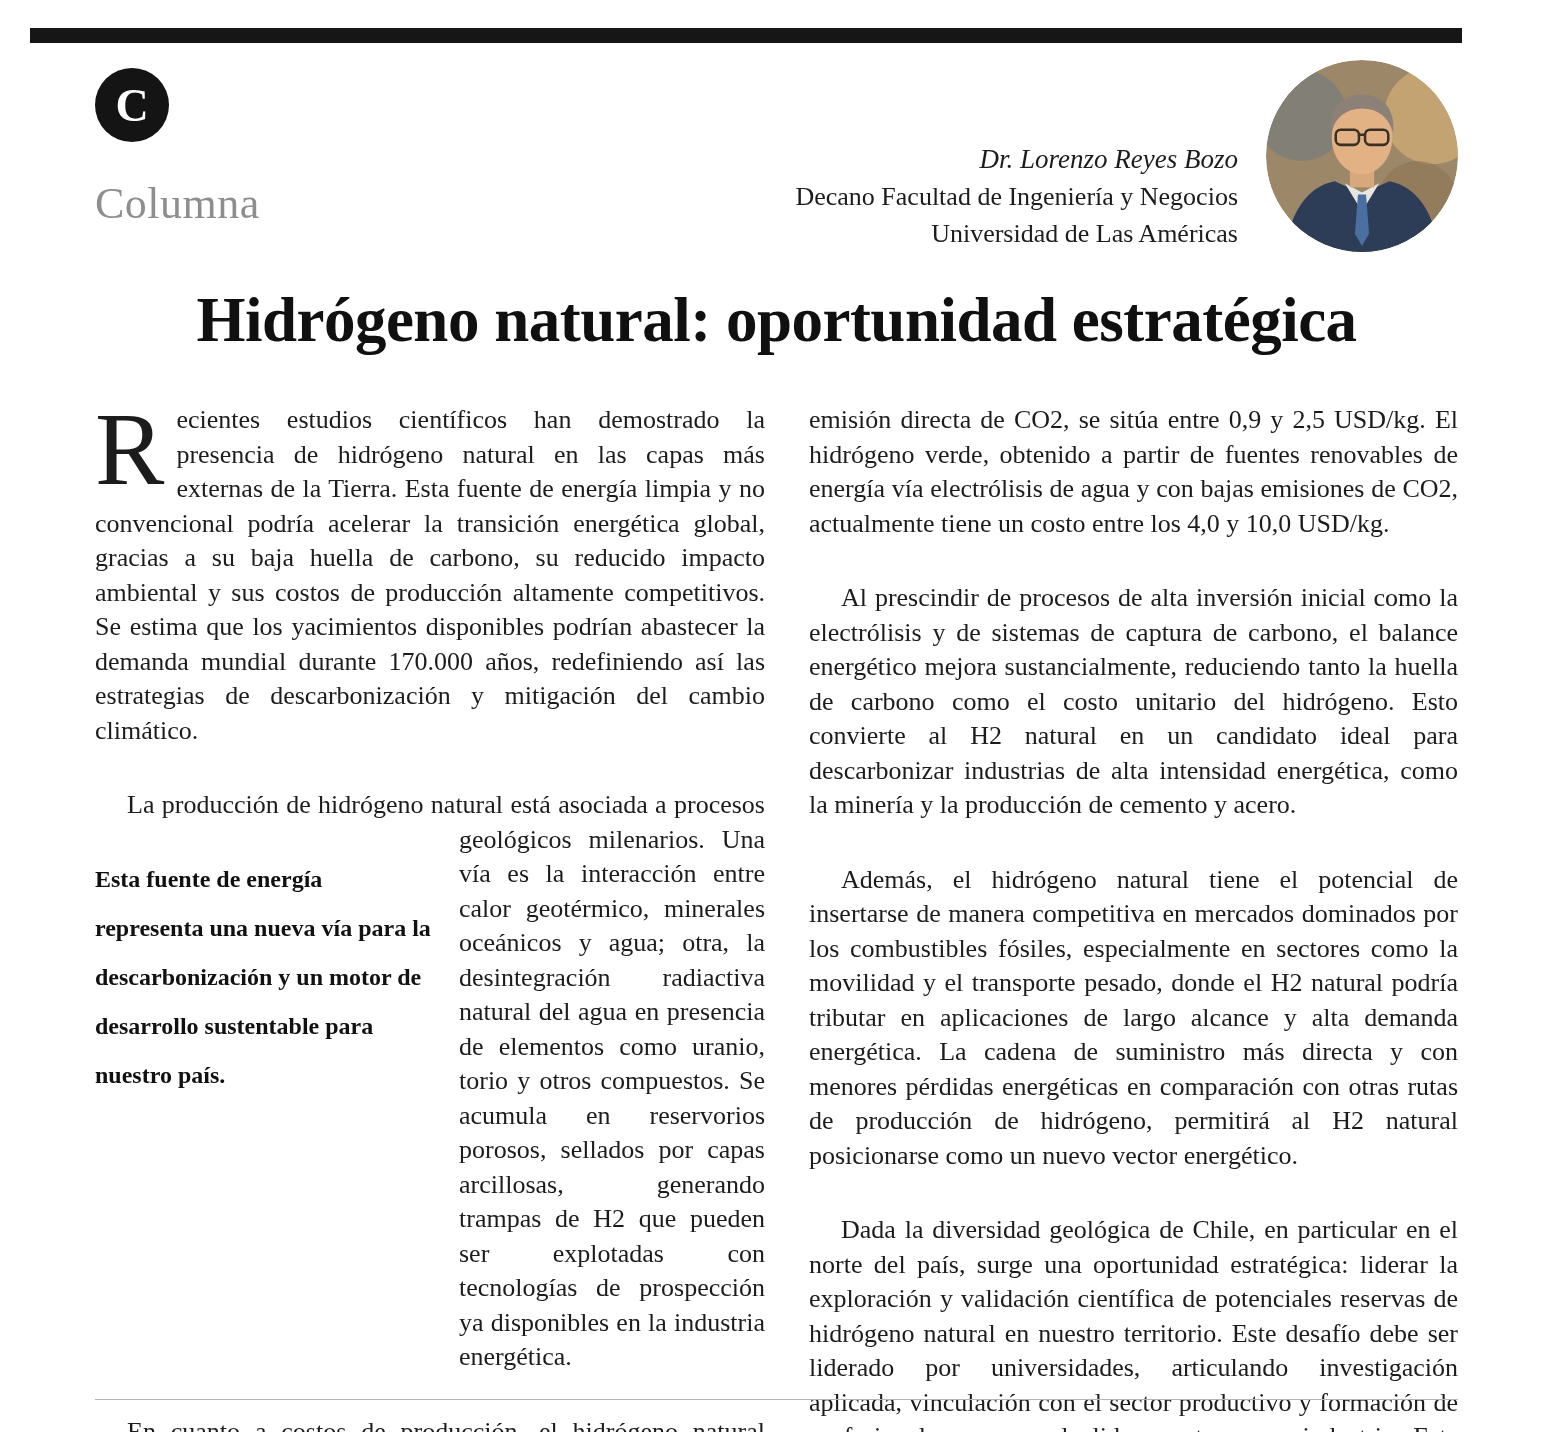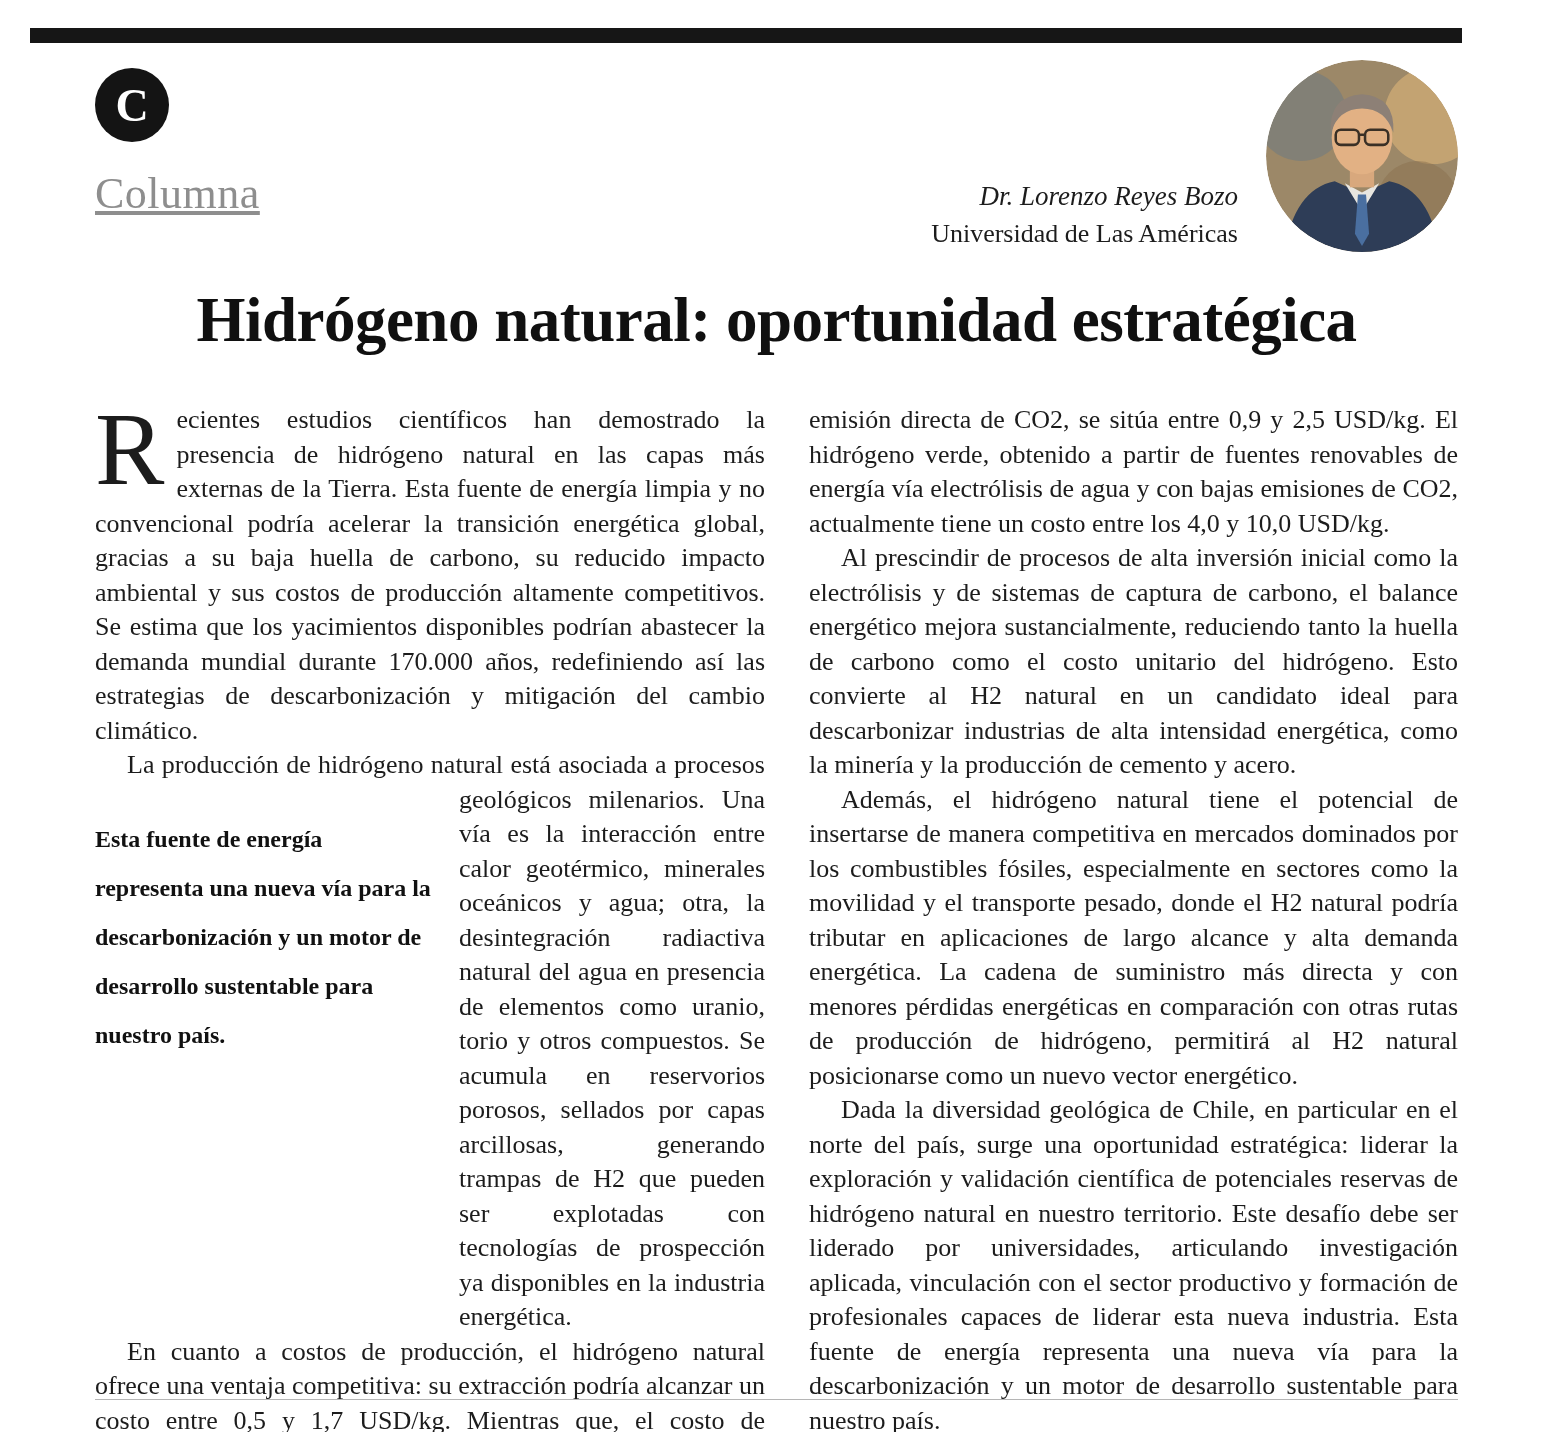--- a/index.html
+++ b/index.html
@@ -31,25 +31,24 @@
   .badge-block { padding-top: 8px; }
   .badge-circle {
     width: 74px; height: 74px;
     border-radius: 50%;
     background: #141414;
     color: #ffffff;
     display: flex; align-items: center; justify-content: center;
     font-size: 46px; font-weight: bold;
   }
   .badge-label {
-    margin-top: 26px;
+    margin-top: 36px;
     font-size: 44px;
     color: #8e8e8e;
     letter-spacing: 0.5px;
-    text-decoration: underline;
   }
   .author-block {
     display: flex;
     align-items: flex-end;
     gap: 28px;
   }
   .author-text {
     padding-top: 58px;
     text-align: right;
     font-size: 26px;
@@ -74,21 +73,21 @@
     display: flex;
     gap: 44px;
     margin-top: 46px;
     font-size: 26px;
     line-height: 34.5px;
     text-align: justify;
   }
   .col-left { width: 670px; flex: none; }
   .col-right { flex: 1; }
   p.para { margin: 0; hyphens: auto; }
-  p.indent { text-indent: 32px; }
+  p.indent { text-indent: 32px; margin-top: 40px; }
   p.stretch { text-align-last: justify; }
   .dropcap {
     float: left;
     font-size: 104px;
     line-height: 84px;
     padding: 4px 12px 0 0;
   }
   .wrap-row {
     display: flex;
     gap: 26px;
@@ -124,20 +123,21 @@
       <div class="badge-block">
         <div class="badge-circle">
           <span>C</span>
         </div>
         <div class="badge-label">Columna</div>
       </div>
 
       <div class="author-block">
         <div class="author-text">
           <div class="author-name">Dr. Lorenzo Reyes Bozo</div>
+          <div class="author-role">Decano Facultad de Ingeniería y Negocios</div>
           <div class="author-org">Universidad de Las Américas</div>
         </div>
         <div class="author-photo">
           <svg width="192" height="192" viewBox="0 0 190 190">
             <defs>
               <clipPath id="pclip">
                   <circle cx="95" cy="95" r="95"></circle>
                 </clipPath>
               <linearGradient id="pbg" x1="0" y1="0" x2="1" y2="0">
                 <stop offset="0" stop-color="#80776b"></stop>

